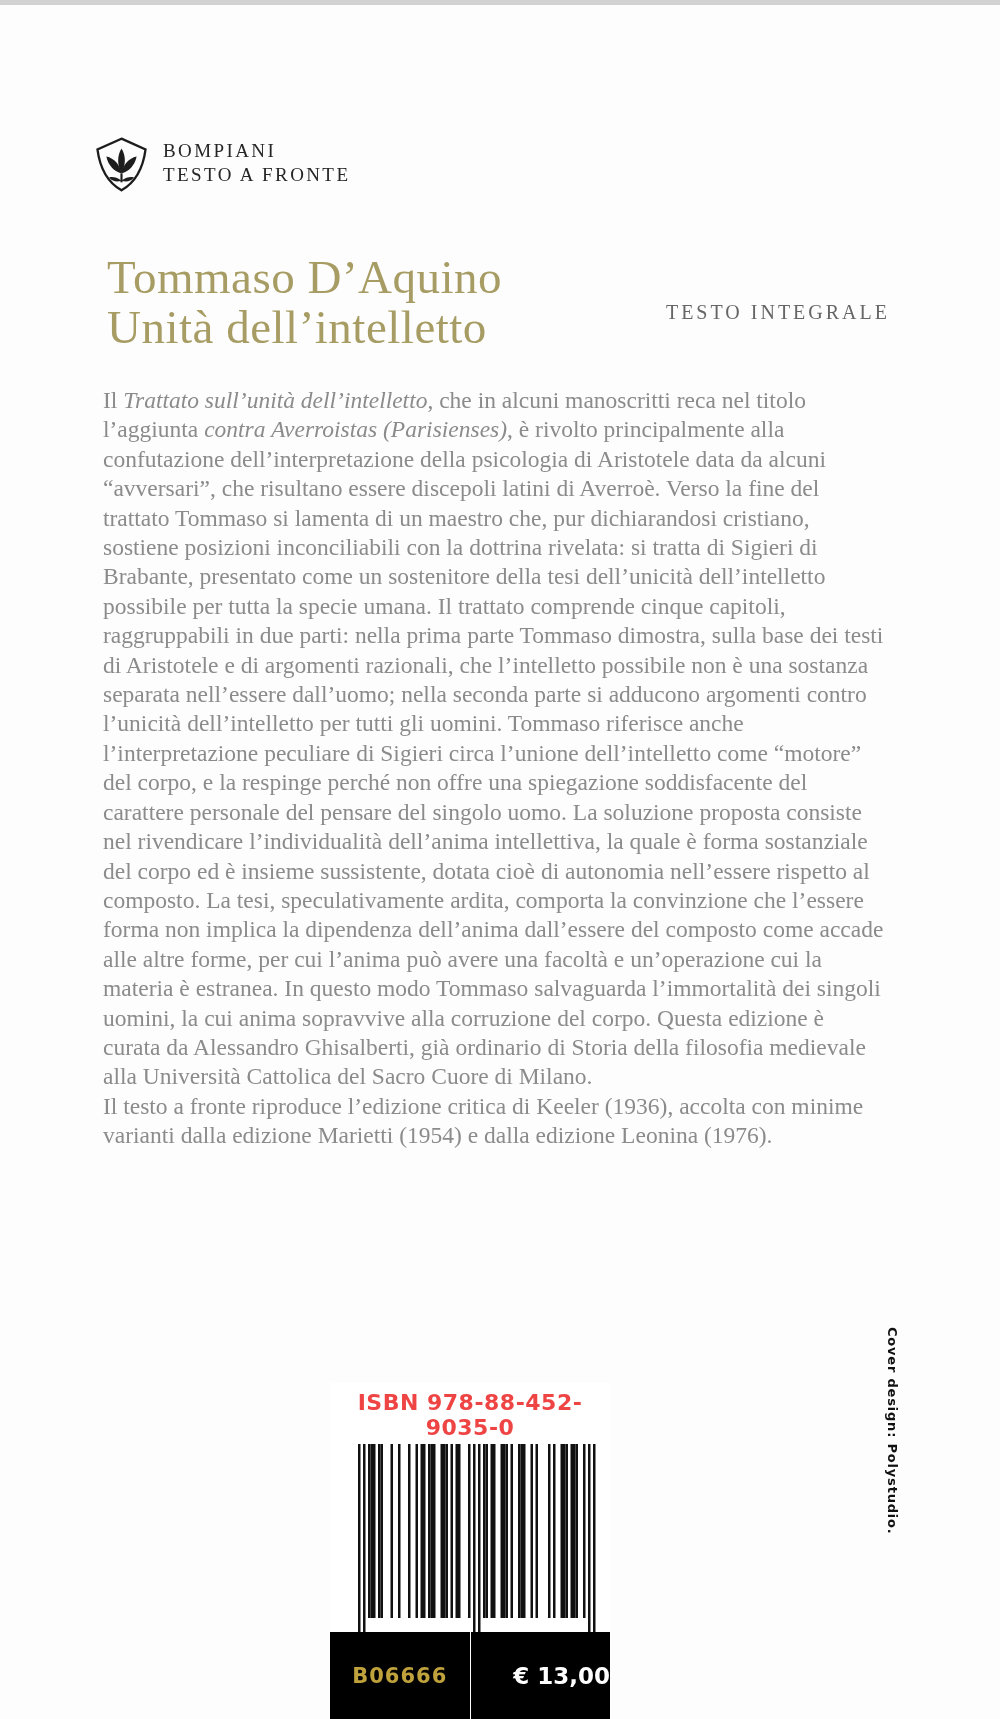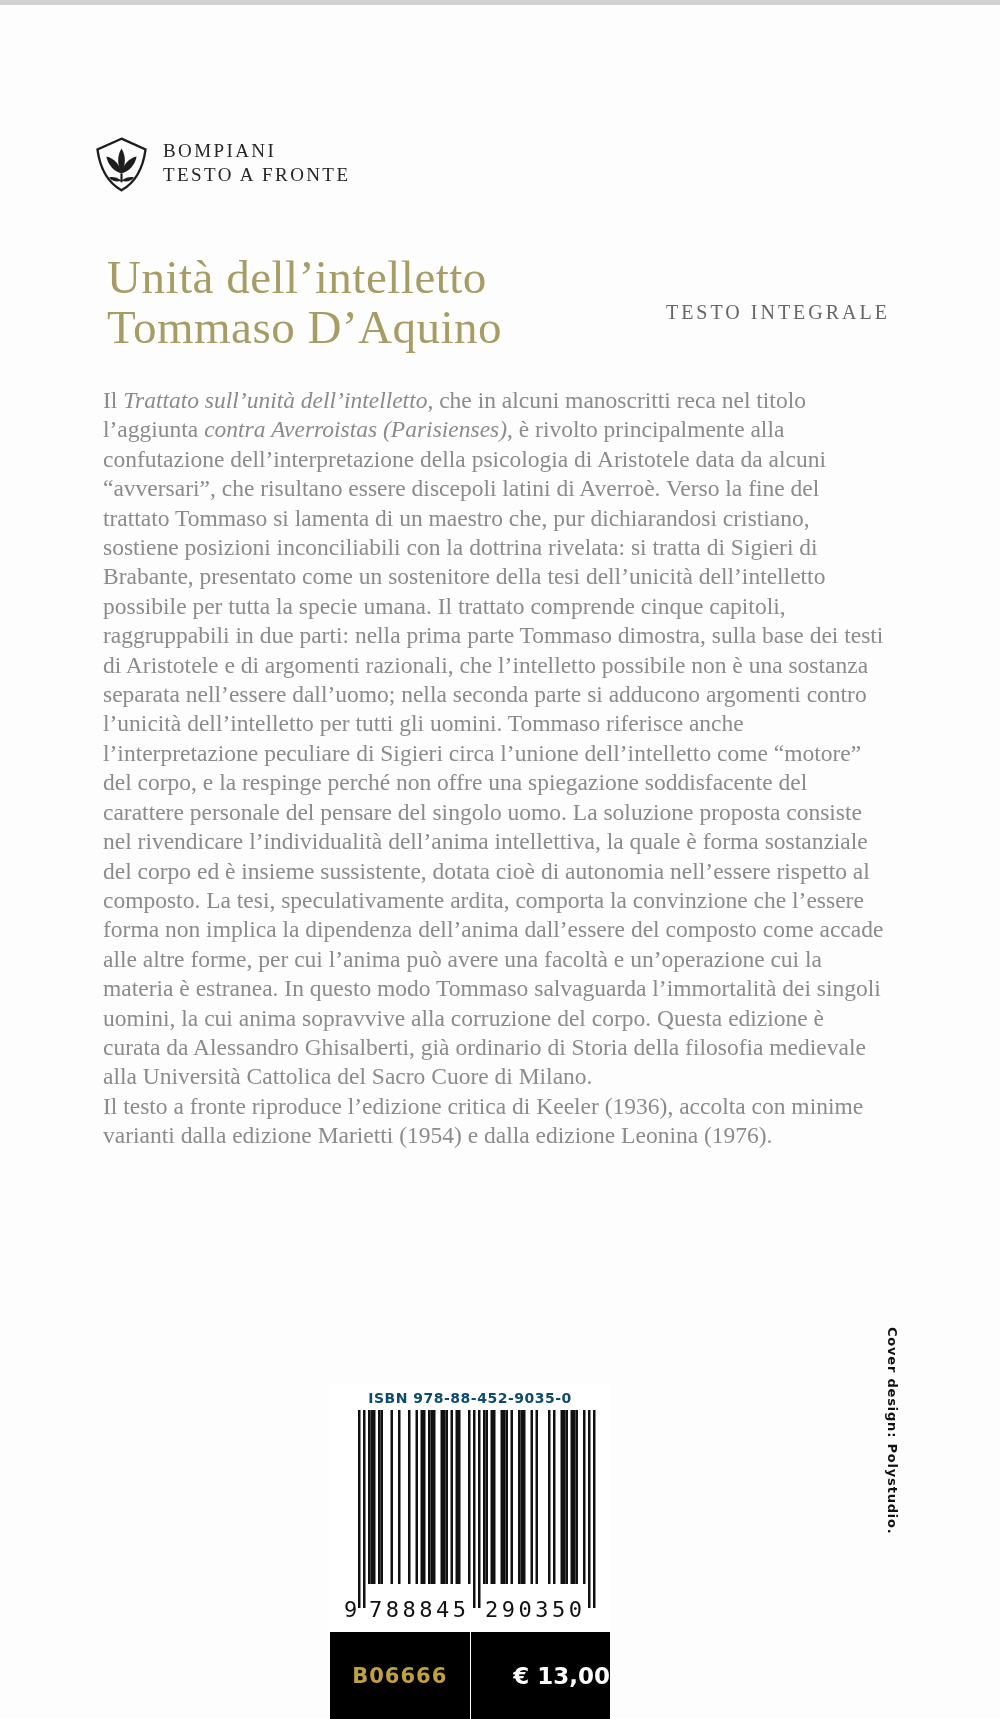--- a/index.html
+++ b/index.html
@@ -15,21 +15,21 @@
   .title{position:absolute;left:107px;top:252px;margin:0;font-weight:400;font-size:47px;line-height:50px;letter-spacing:0.5px;color:var(--title-gold,#a79d64);}
   .title-line{display:block;}
 
   .description{position:absolute;left:103px;top:386px;width:784px;font-size:23.5px;line-height:29.4px;color:var(--body-gray,#8b8b8b);text-align:left;}
   .description p{margin:0;}
   .description .italic{font-style:italic;}
 
   .credit{position:absolute;right:100px;top:1327px;writing-mode:vertical-rl;text-orientation:mixed;font-family:"DejaVu Sans",sans-serif;font-size:13px;font-weight:bold;letter-spacing:0.8px;color:#111111;}
 
   .barcode-box{position:absolute;left:330px;top:1383px;width:280px;height:336px;background:#ffffff;text-align:center;}
-  .isbn{margin-top:7px;font-family:"DejaVu Sans",sans-serif;font-weight:bold;font-size:14px;letter-spacing:0.5px;color:#0c4a6e;}
+  .isbn{margin-top:7px;font-family:"DejaVu Sans",sans-serif;font-weight:bold;font-size:22px;letter-spacing:0.5px;color:#ef4444;}
   .barcode{display:block;margin:4px auto 0;width:252px;height:210px;}
   .price-bar{position:absolute;left:0;right:0;bottom:0;height:87px;background:var(--bar-black,#000000);display:flex;align-items:center;}
   .code{flex:1;font-family:"DejaVu Sans",sans-serif;font-weight:bold;font-size:21px;letter-spacing:1px;color:var(--code-gold,#c0a23c);}
   .bar-divider{width:1px;align-self:stretch;background:#ffffff;}
   .price{flex:1;font-family:"DejaVu Sans",sans-serif;font-weight:bold;font-size:23px;color:#ffffff;text-align:right;}
 </style>
 </head>
 <body>
 
 <div class="page">
@@ -47,22 +47,22 @@
     </svg>
     <div class="brand-lines">
       <div>BOMPIANI</div>
       <div>TESTO A FRONTE</div>
     </div>
   </header>
 
   <div class="badge">TESTO INTEGRALE</div>
 
   <h1 class="title">
+    <span class="title-line">Tommaso D’Aquino</span>
     <span class="title-line">Unità dell’intelletto</span>
-    <span class="title-line">Tommaso D’Aquino</span>
   </h1>
 
   <section class="description">
       <p><span>Il </span><span class="italic">Trattato sull’unità dell’intelletto</span><span>, che in alcuni manoscritti reca nel titolo l’aggiunta </span><span class="italic">contra Averroistas (Parisienses)</span><span>, è rivolto principalmente alla confutazione dell’interpretazione della psicologia di Aristotele data da alcuni “avversari”, che risultano essere discepoli latini di Averroè. Verso la fine del trattato Tommaso si lamenta di un maestro che, pur dichiarandosi cristiano, sostiene posizioni inconciliabili con la dottrina rivelata: si tratta di Sigieri di Brabante, presentato come un sostenitore della tesi dell’unicità dell’intelletto possibile per tutta la specie umana. Il trattato comprende cinque capitoli, raggruppabili in due parti: nella prima parte Tommaso dimostra, sulla base dei testi di Aristotele e di argomenti razionali, che l’intelletto possibile non è una sostanza separata nell’essere dall’uomo; nella seconda parte si adducono argomenti contro l’unicità dell’intelletto per tutti gli uomini. Tommaso riferisce anche l’interpretazione peculiare di Sigieri circa l’unione dell’intelletto come “motore” del corpo, e la respinge perché non offre una spiegazione soddisfacente del carattere personale del pensare del singolo uomo. La soluzione proposta consiste nel rivendicare l’individualità dell’anima intellettiva, la quale è forma sostanziale del corpo ed è insieme sussistente, dotata cioè di autonomia nell’essere rispetto al composto. La tesi, speculativamente ardita, comporta la convinzione che l’essere forma non implica la dipendenza dell’anima dall’essere del composto come accade alle altre forme, per cui l’anima può avere una facoltà e un’operazione cui la materia è estranea. In questo modo Tommaso salvaguarda l’immortalità dei singoli uomini, la cui anima sopravvive alla corruzione del corpo. Questa edizione è curata da Alessandro Ghisalberti, già ordinario di Storia della filosofia medievale alla Università Cattolica del Sacro Cuore di Milano.</span></p>
       <p><span>Il testo a fronte riproduce l’edizione critica di Keeler (1936), accolta con minime varianti dalla edizione Marietti (1954) e dalla edizione Leonina (1976).</span></p>
     </section>
 
   <div class="credit">Cover design: Polystudio.</div>
 
   <div class="barcode-box">

